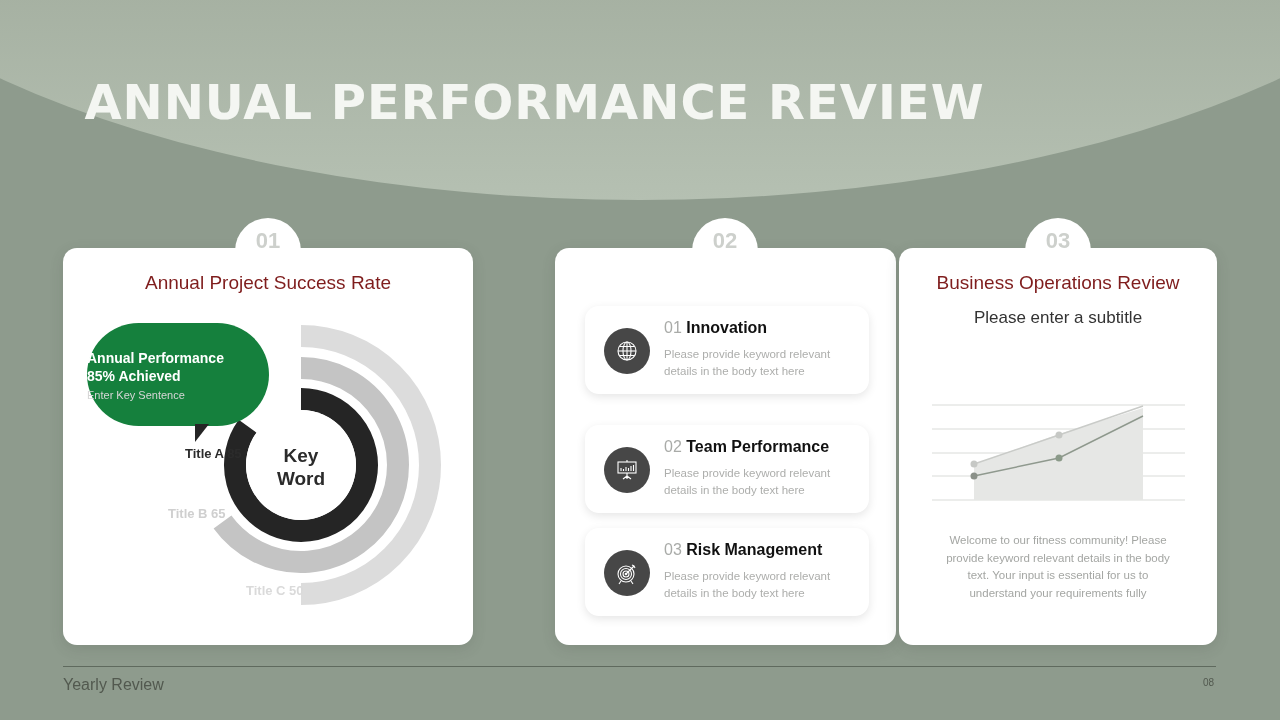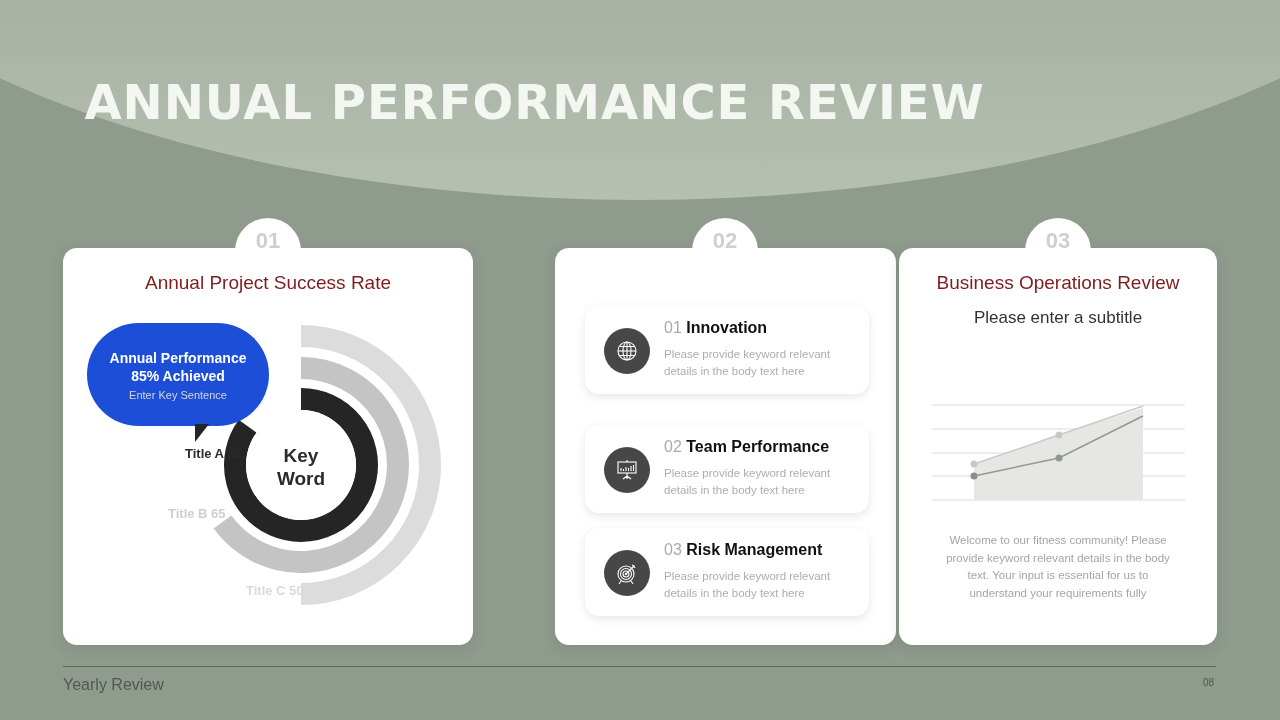--- a/index.html
+++ b/index.html
@@ -29,21 +29,21 @@
     border-radius:33px 33px 0 0; text-align:center;
     color:#cdd0cc; font-size:22px; font-weight:bold; padding-top:10px;
   }
   .card-title {
     position:absolute; top:24px; left:0; width:100%; text-align:center;
     color:#7f1d1d; font-size:19px; font-weight:normal;
   }
   
   .bubble {
     position:absolute; left:24px; top:75px; width:182px; height:103px;
-    background:#1d4ed8; border-radius:52px; color:#fff; text-align:center;
+    background:#15803d; border-radius:52px; color:#fff; 
     padding-top:26px;
   }
   .bubble::after {
     content:""; position:absolute; left:108px; bottom:-16px;
     border-left:0 solid transparent; border-right:14px solid transparent;
     border-top:18px solid #252525;
   }
   .bubble .b1 { font-size:14px; font-weight:bold; line-height:18px; }
   .bubble .b3 { font-size:11px; color:#d6d6d6; margin-top:4px; }
   .rings { position:absolute; left:0; top:0; }

